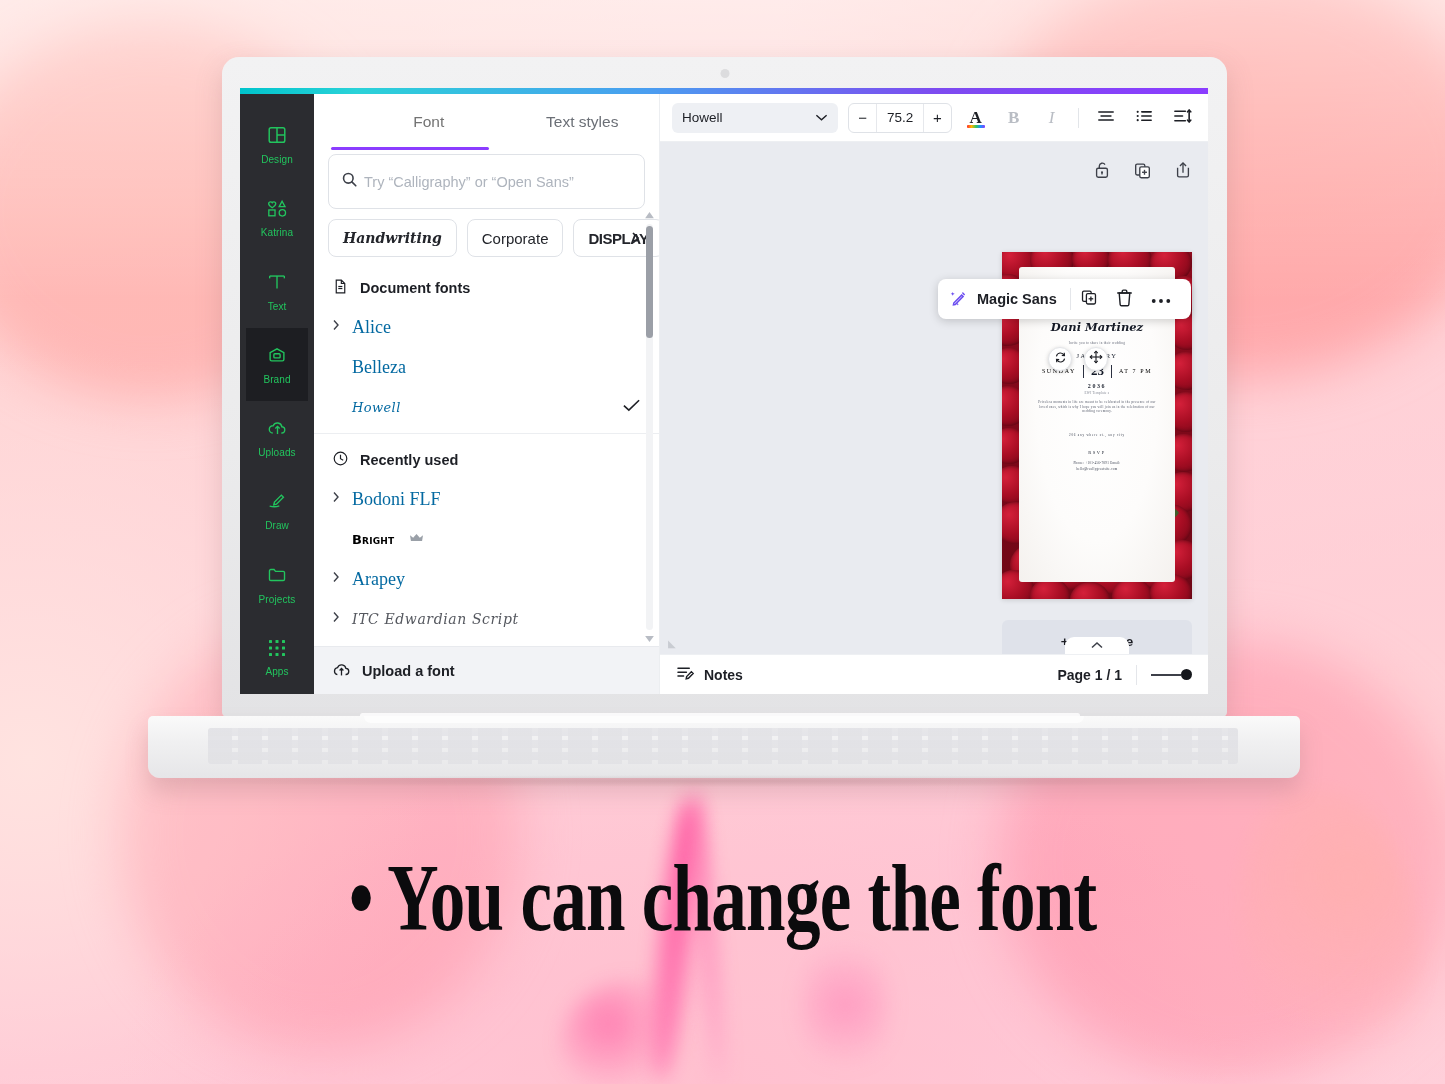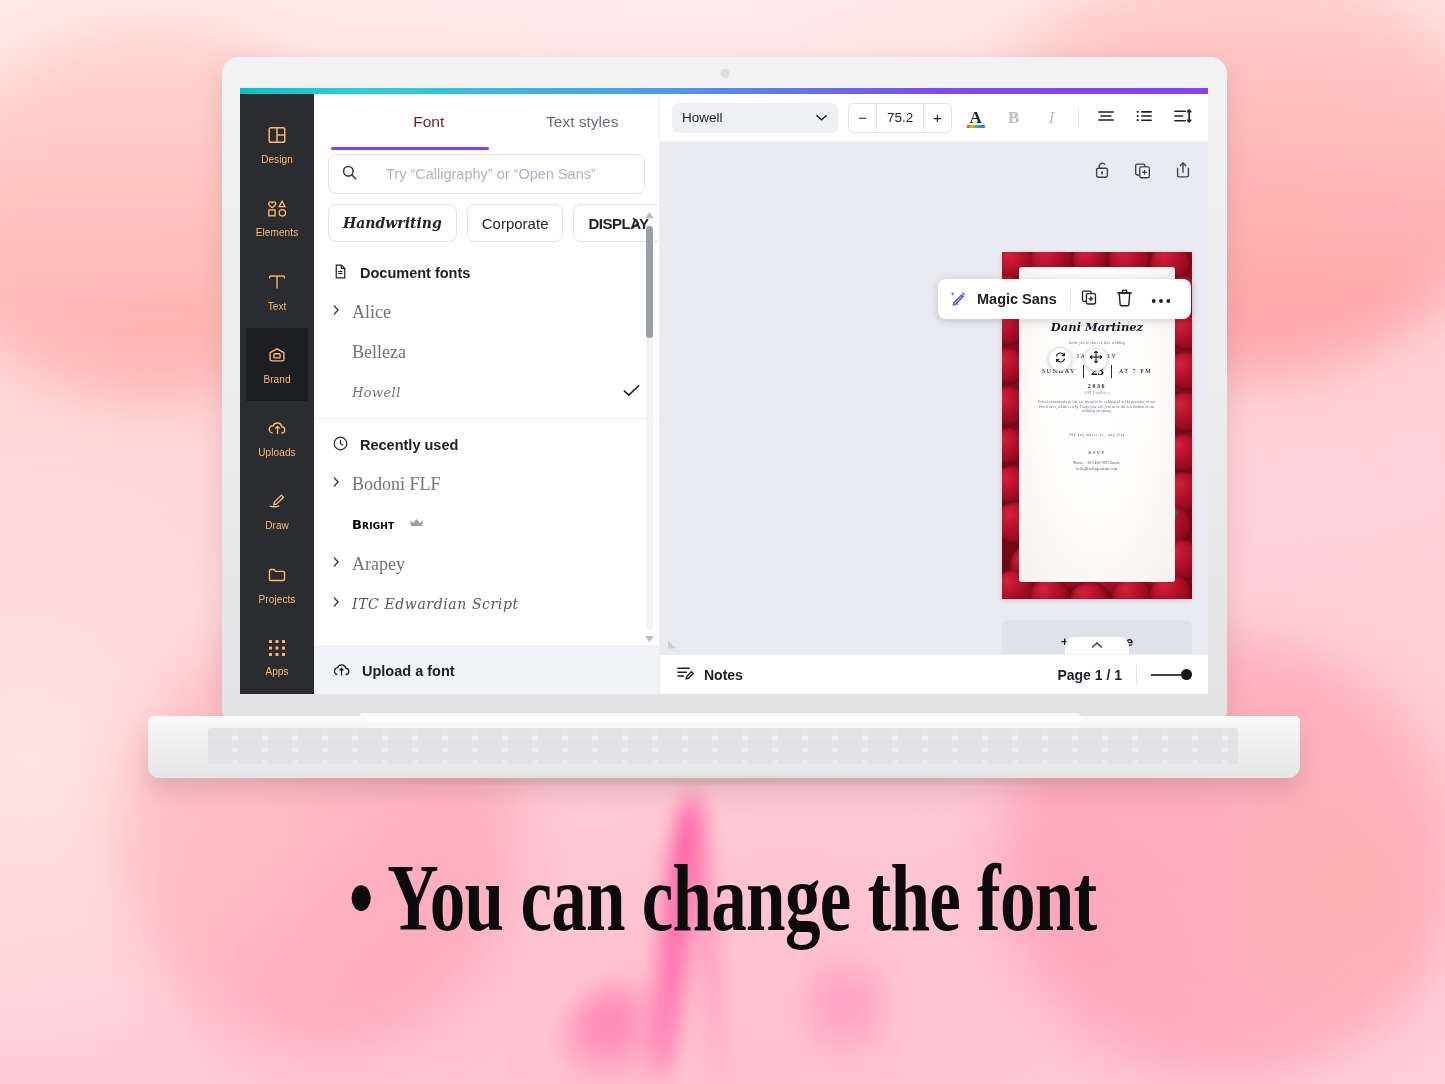--- a/index.html
+++ b/index.html
@@ -88,46 +88,46 @@
 
   
   .rail {
     width:74px; background:#2b2c30; flex:none;
     display:flex; flex-direction:column; align-items:center;
     padding-top:14px; gap:0;
   }
   .rail-item {
     width:62px; height:74px;
     display:flex; flex-direction:column; align-items:center; justify-content:center;
-    gap:8px; color:#fdba74; cursor:pointer;
+    gap:8px; color:#22c55e; cursor:pointer;
   }
   .rail-item.active { background:#1d1e22; }
   .rail-label { font-size:10px; letter-spacing:.1px; }
   .rail svg { display:block; }
 
   
   .panel {
     width:346px; background:#fff; flex:none;
     display:flex; flex-direction:column; position:relative;
     border-right:1px solid #eceef1;
   }
   .tabs { display:flex; height:56px; }
   .tab {
     flex:1; display:flex; align-items:center; justify-content:center;
     font-size:15.5px; color:#6b6f76; position:relative; cursor:pointer;
   }
-  .tab.active { color:#7f1d1d;padding-left:38px; }
+  .tab.active { color:#737373;padding-left:38px; }
   .tab.active::after {
     content:""; position:absolute; left:17px; right:17px; bottom:0;
     height:3px; background:#8b3dff; border-radius:2px;
   }
   .searchwrap { padding:4px 14px 10px; }
   .search {
-    height:40px; border:1px solid #dfe2e7; border-radius:8px;
-    display:flex; align-items:center; gap:28px; padding:18px 12px;
+    height:55px; border:1px solid #dfe2e7; border-radius:8px;
+    display:flex; align-items:center; gap:6px; padding:18px 12px;
   }
   .search input {
     border:none; outline:none; flex:1; font-size:14.5px; color:#2b2d33;
     font-family:"Liberation Sans", sans-serif; background:transparent;
   }
   .search input::placeholder { color:#aeb4bd; }
   .chips {
     display:flex; gap:10px; padding:0 14px 12px; overflow:hidden;
     position:relative;
   }
@@ -144,21 +144,21 @@
   .fontscroll { flex:1; overflow:hidden; position:relative; }
   .grouphead {
     display:flex; align-items:center; gap:11px;
     padding:9px 18px 9px 18px; font-size:14.5px; font-weight:bold; color:#1d1f25;
   }
   .fontrow {
     display:flex; align-items:center; gap:8px;
     height:40px; padding:0 18px 0 16px; cursor:pointer;
   }
   .fontrow .caret { width:14px; flex:none; color:#3d4049; }
-  .fontname { flex:1; color:#737373; }
+  .fontname { flex:1; color:#0369a1; }
   .fn-alice   { font-family:"Liberation Serif", serif; font-size:18px; }
   .fn-belleza { font-family:"Liberation Serif", serif; font-size:18px; }
   .fn-howell  { font-family:"DejaVu Serif", serif; font-style:italic; font-size:13px; letter-spacing:.4px; }
   .fn-bright  { font-family:"DejaVu Sans", sans-serif; font-weight:bold; font-size:13px; font-variant:small-caps; letter-spacing:.2px; }
   .fn-bodoni  { font-family:"Liberation Serif", serif; font-size:18px; }
   .fn-arapey  { font-family:"Liberation Serif", serif; font-size:18px; }
   .fn-edward  { font-family:"DejaVu Serif", serif; font-style:italic; font-size:14px; color:#55585f; letter-spacing:.6px; }
   .crown { color:#9aa0a8; font-size:11px; margin-left:8px; }
   .check { color:#1d1f25; font-size:18px; }
   .divider { height:1px; background:#eceef1; margin:6px 0 0; }
@@ -356,21 +356,21 @@
 
         <div class="rail-item">
           <span>
             <svg width="23" height="22" viewBox="0 0 26 24" fill="none" stroke="currentColor" stroke-width="1.5">
               <path d="M3 7.3c0-1.3 1-2.3 2.2-2.3 .9 0 1.5 .5 1.8 1 .3-.5 .9-1 1.8-1 1.2 0 2.2 1 2.2 2.3 0 2-4 4.4-4 4.4S3 9.3 3 7.3z"></path>
               <path d="M18.2 4.3l3.3 6.2h-6.6z"></path>
               <rect x="3.2" y="14.2" width="7" height="6.6"></rect>
               <circle cx="18.5" cy="17.5" r="3.6"></circle>
             </svg>
           </span>
-          <span class="rail-label">Elements</span>
+          <span class="rail-label">Katrina</span>
         </div>
 
         <div class="rail-item">
           <span>
             <svg width="22" height="22" viewBox="0 0 24 24" fill="none" stroke="currentColor" stroke-width="1.5">
               <line x1="4" y1="5.5" x2="20" y2="5.5"></line>
                 <line x1="12" y1="5.5" x2="12" y2="19"></line>
               <line x1="4" y1="5.5" x2="4" y2="8"></line>
                 <line x1="20" y1="5.5" x2="20" y2="8"></line>
             </svg>

